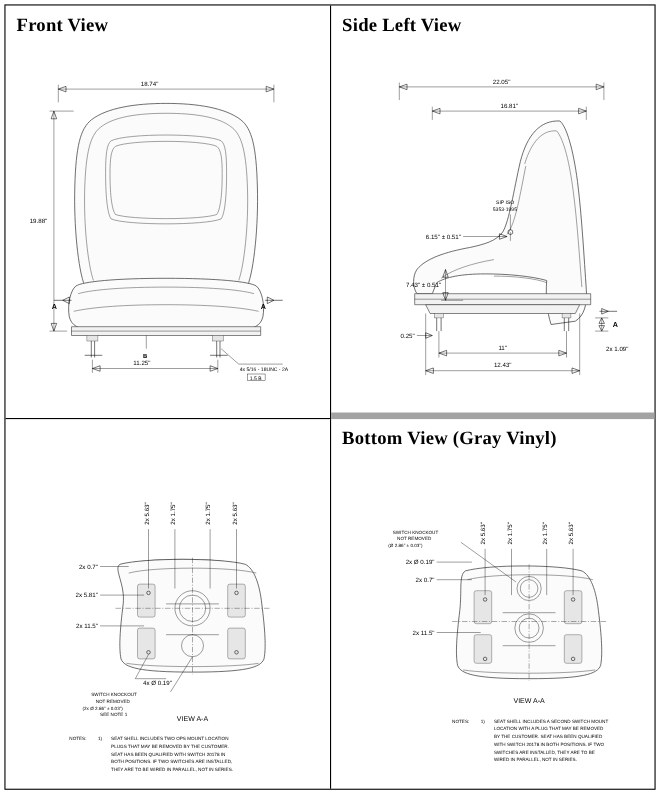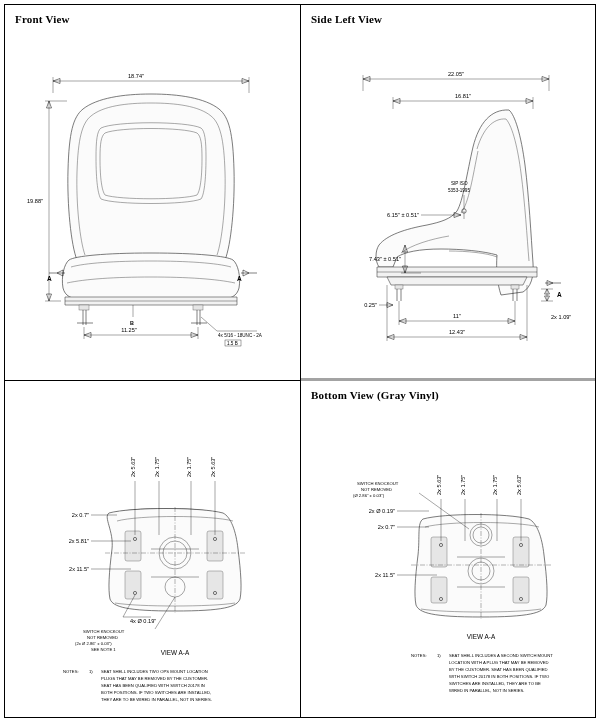--- a/index.html
+++ b/index.html
@@ -22,29 +22,29 @@
     width: 592px;
     height: 714px;
     border: 1px solid #000;
     box-sizing: border-box;
   }
   .quad {
     position: absolute;
     box-sizing: border-box;
   }
   .q-tl { left: 0; top: 0; width: 296px; height: 376px; border-right: 1px solid #000; border-bottom: 1px solid #000; }
-  .q-tr { left: 296px; top: 0; width: 294px; height: 376px; border-bottom: 3px solid #a3a3a3; }
+  .q-tr { left: 296px; top: 0; width: 294px; height: 376px; border-bottom: 6px solid #a3a3a3; }
   .q-bl { left: 0; top: 376px; width: 296px; height: 336px; border-right: 1px solid #000; }
   .q-br { left: 296px; top: 376px; width: 294px; height: 336px; }
 
   .panel-title {
     position: absolute;
     left: 10px;
     top: 8px;
-    font-size: 11px;
+    font-size: 17px;
     font-weight: bold;
     font-family: "Liberation Serif", serif;
     letter-spacing: 0.2px;
   }
 
   .svgwrap { position: absolute; left: 0; top: 0; width: 100%; height: 100%; }
   svg { display: block; }
 
   text {
     font-family: "Liberation Sans", sans-serif;

